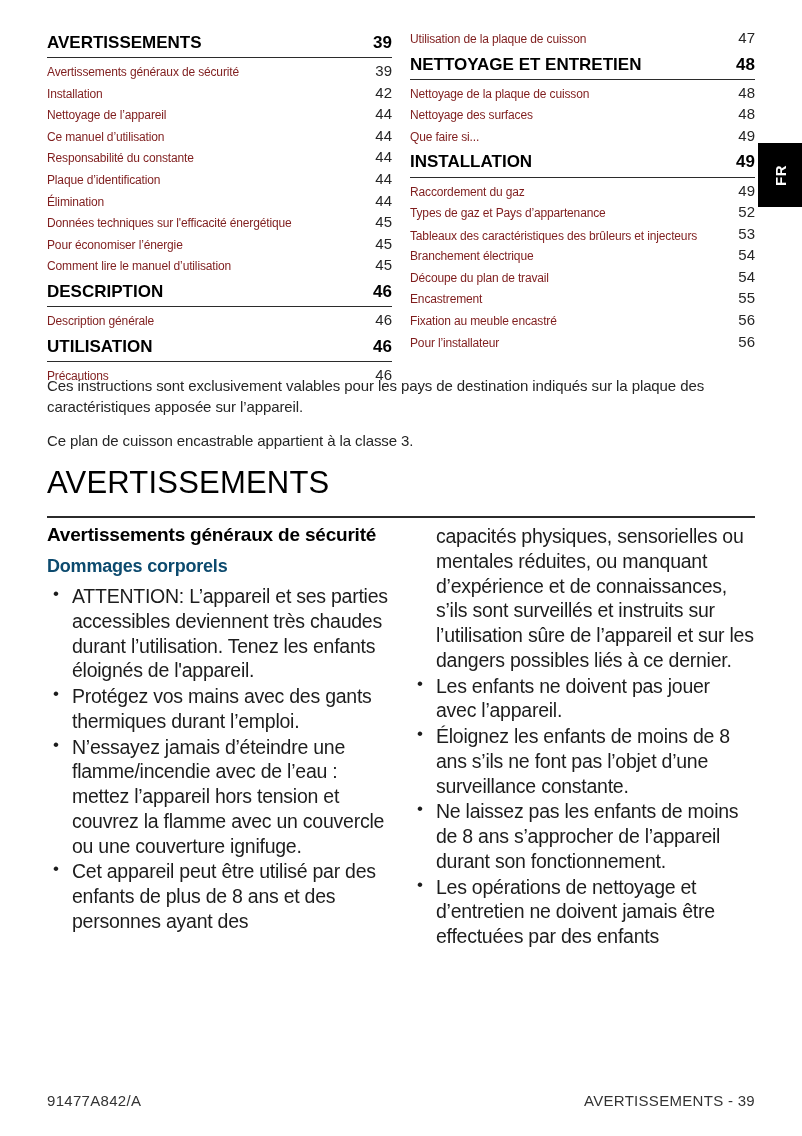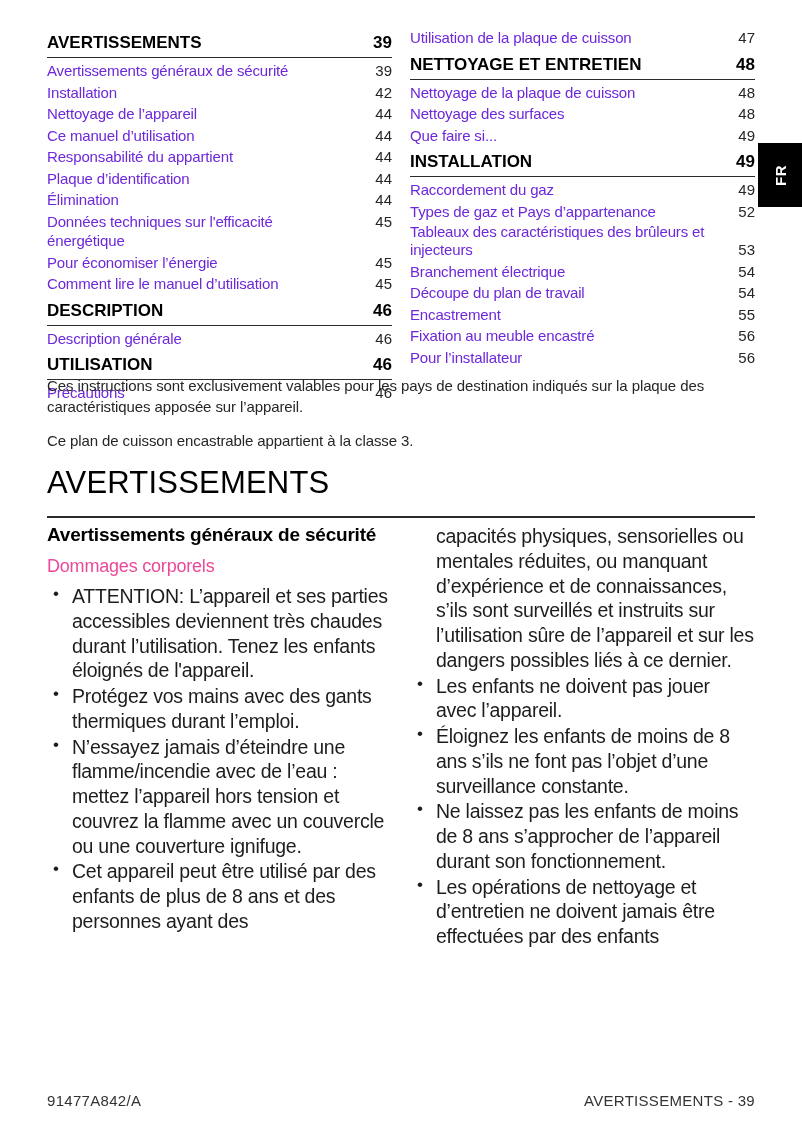--- a/index.html
+++ b/index.html
@@ -57,22 +57,22 @@
     width: 345px;
   }
 
   .toc-row {
     display: flex;
     align-items: baseline;
     justify-content: space-between;
     line-height: 1.30;
   }
   .toc-row .t-label {
-    font-size: 15px;
-    color: #6d28d9;
+    font-size: 12px;
+    color: #7f1d1d;
     padding-right: 8px;
     letter-spacing: -0.15px;
   }
   .toc-row .t-page {
     font-size: 15px;
     color: #262626;
     white-space: nowrap;
     min-width: 26px;
     text-align: right;
     margin-left: 14px;
@@ -165,22 +165,22 @@
   .h2 {
     font-size: 19px;
     font-weight: bold;
     color: #000000;
     line-height: 1.18;
     margin: 0 0 10px 0;
     letter-spacing: -0.2px;
   }
   .h3 {
     font-size: 18px;
-    font-weight: normal;
-    color: #ec4899;
+    font-weight: bold;
+    color: #0c4a6e;
     line-height: 1.2;
     margin: 4px 0 6px 0;
     letter-spacing: -0.2px;
   }
 
   ul.bullets {
     list-style: none;
     margin: 0;
     padding: 0;
   }
@@ -252,21 +252,21 @@
         </div>
         <div class="toc-row entry">
           <span class="t-label">Nettoyage de l’appareil</span>
           <span class="t-page">44</span>
         </div>
         <div class="toc-row entry">
           <span class="t-label">Ce manuel d’utilisation</span>
           <span class="t-page">44</span>
         </div>
         <div class="toc-row entry">
-          <span class="t-label">Responsabilité du appartient</span>
+          <span class="t-label">Responsabilité du constante</span>
           <span class="t-page">44</span>
         </div>
         <div class="toc-row entry">
           <span class="t-label">Plaque d’identification</span>
           <span class="t-page">44</span>
         </div>
         <div class="toc-row entry">
           <span class="t-label">Élimination</span>
           <span class="t-page">44</span>
         </div>

